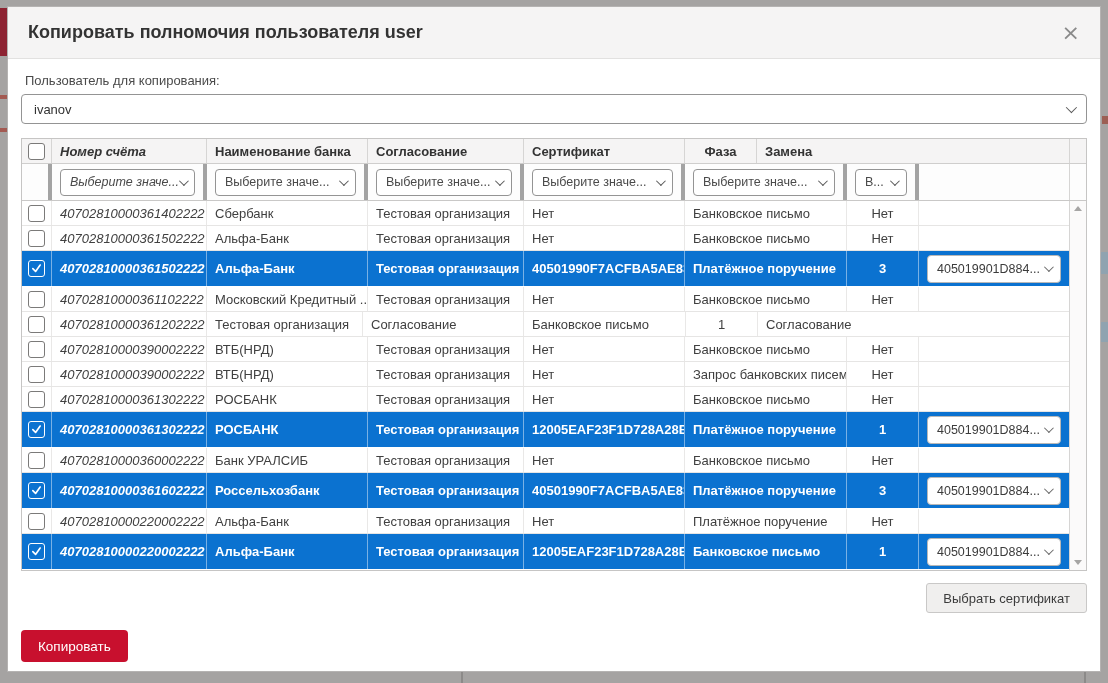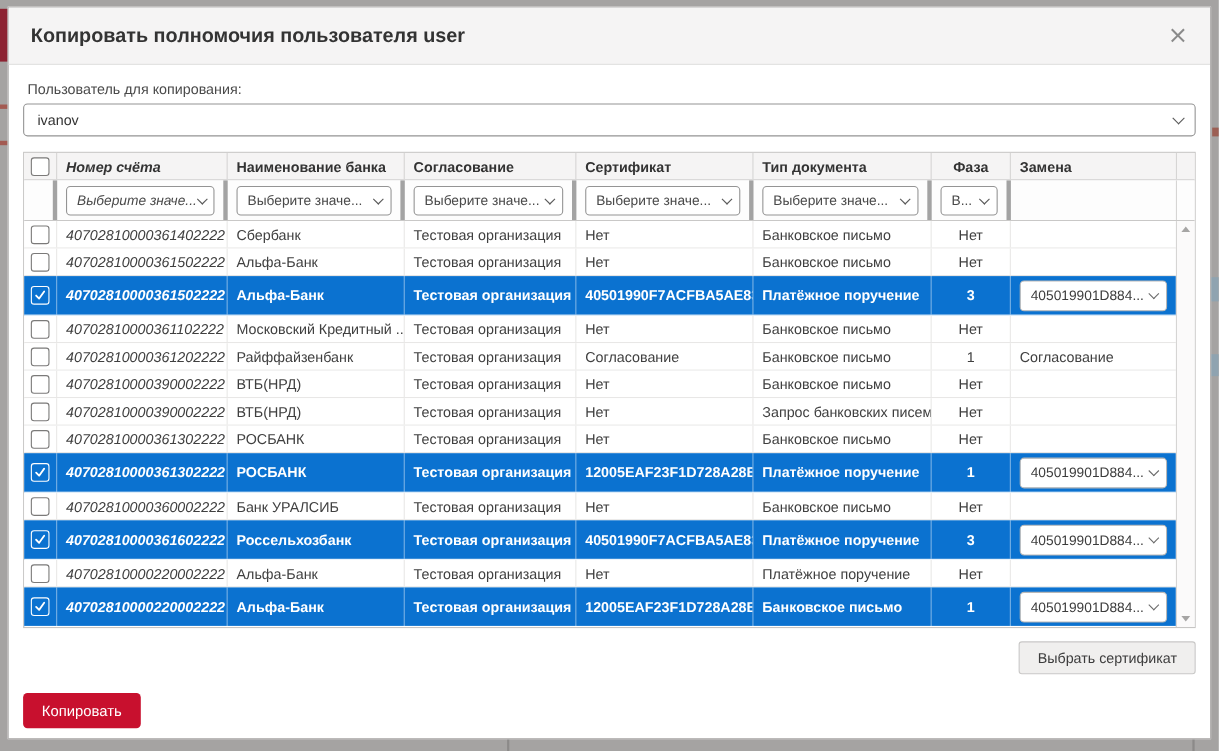--- a/index.html
+++ b/index.html
@@ -150,21 +150,20 @@
     <div class="grid">
 
       <div class="grid-row head-row">
         <div class="c c-check">
           <span class="cb"></span>
         </div>
         <div class="c c-acc">Номер счёта</div>
         <div class="c c-bank">Наименование банка</div>
         <div class="c c-org">Согласование</div>
         <div class="c c-cert">Сертификат</div>
-        <div class="c c-doc">Тип документа</div>
         <div class="c c-phase">Фаза</div>
         <div class="c c-repl">Замена</div>
         <div class="c c-gap"></div>
       </div>
 
       <div class="grid-row filter-row">
         <div class="c c-check"></div>
         <div class="c c-acc">
           <div class="mini-select">
             <span>Выберите значе...</span>
@@ -262,21 +261,20 @@
               <div class="c c-cert">Нет</div>
               <div class="c c-doc">Банковское письмо</div>
               <div class="c c-phase">Нет</div>
               <div class="c c-repl"></div>
             </div>
             <div class="trow">
               <div class="c c-check">
                 <span class="cb"></span>
               </div>
               <div class="c c-acc">40702810000361202222</div>
-              <div class="c c-bank">Райффайзенбанк</div>
               <div class="c c-org">Тестовая организация</div>
               <div class="c c-cert">Согласование</div>
               <div class="c c-doc">Банковское письмо</div>
               <div class="c c-phase">1</div>
               <div class="c c-repl">Согласование</div>
             </div>
             <div class="trow">
               <div class="c c-check">
                 <span class="cb"></span>
               </div>

